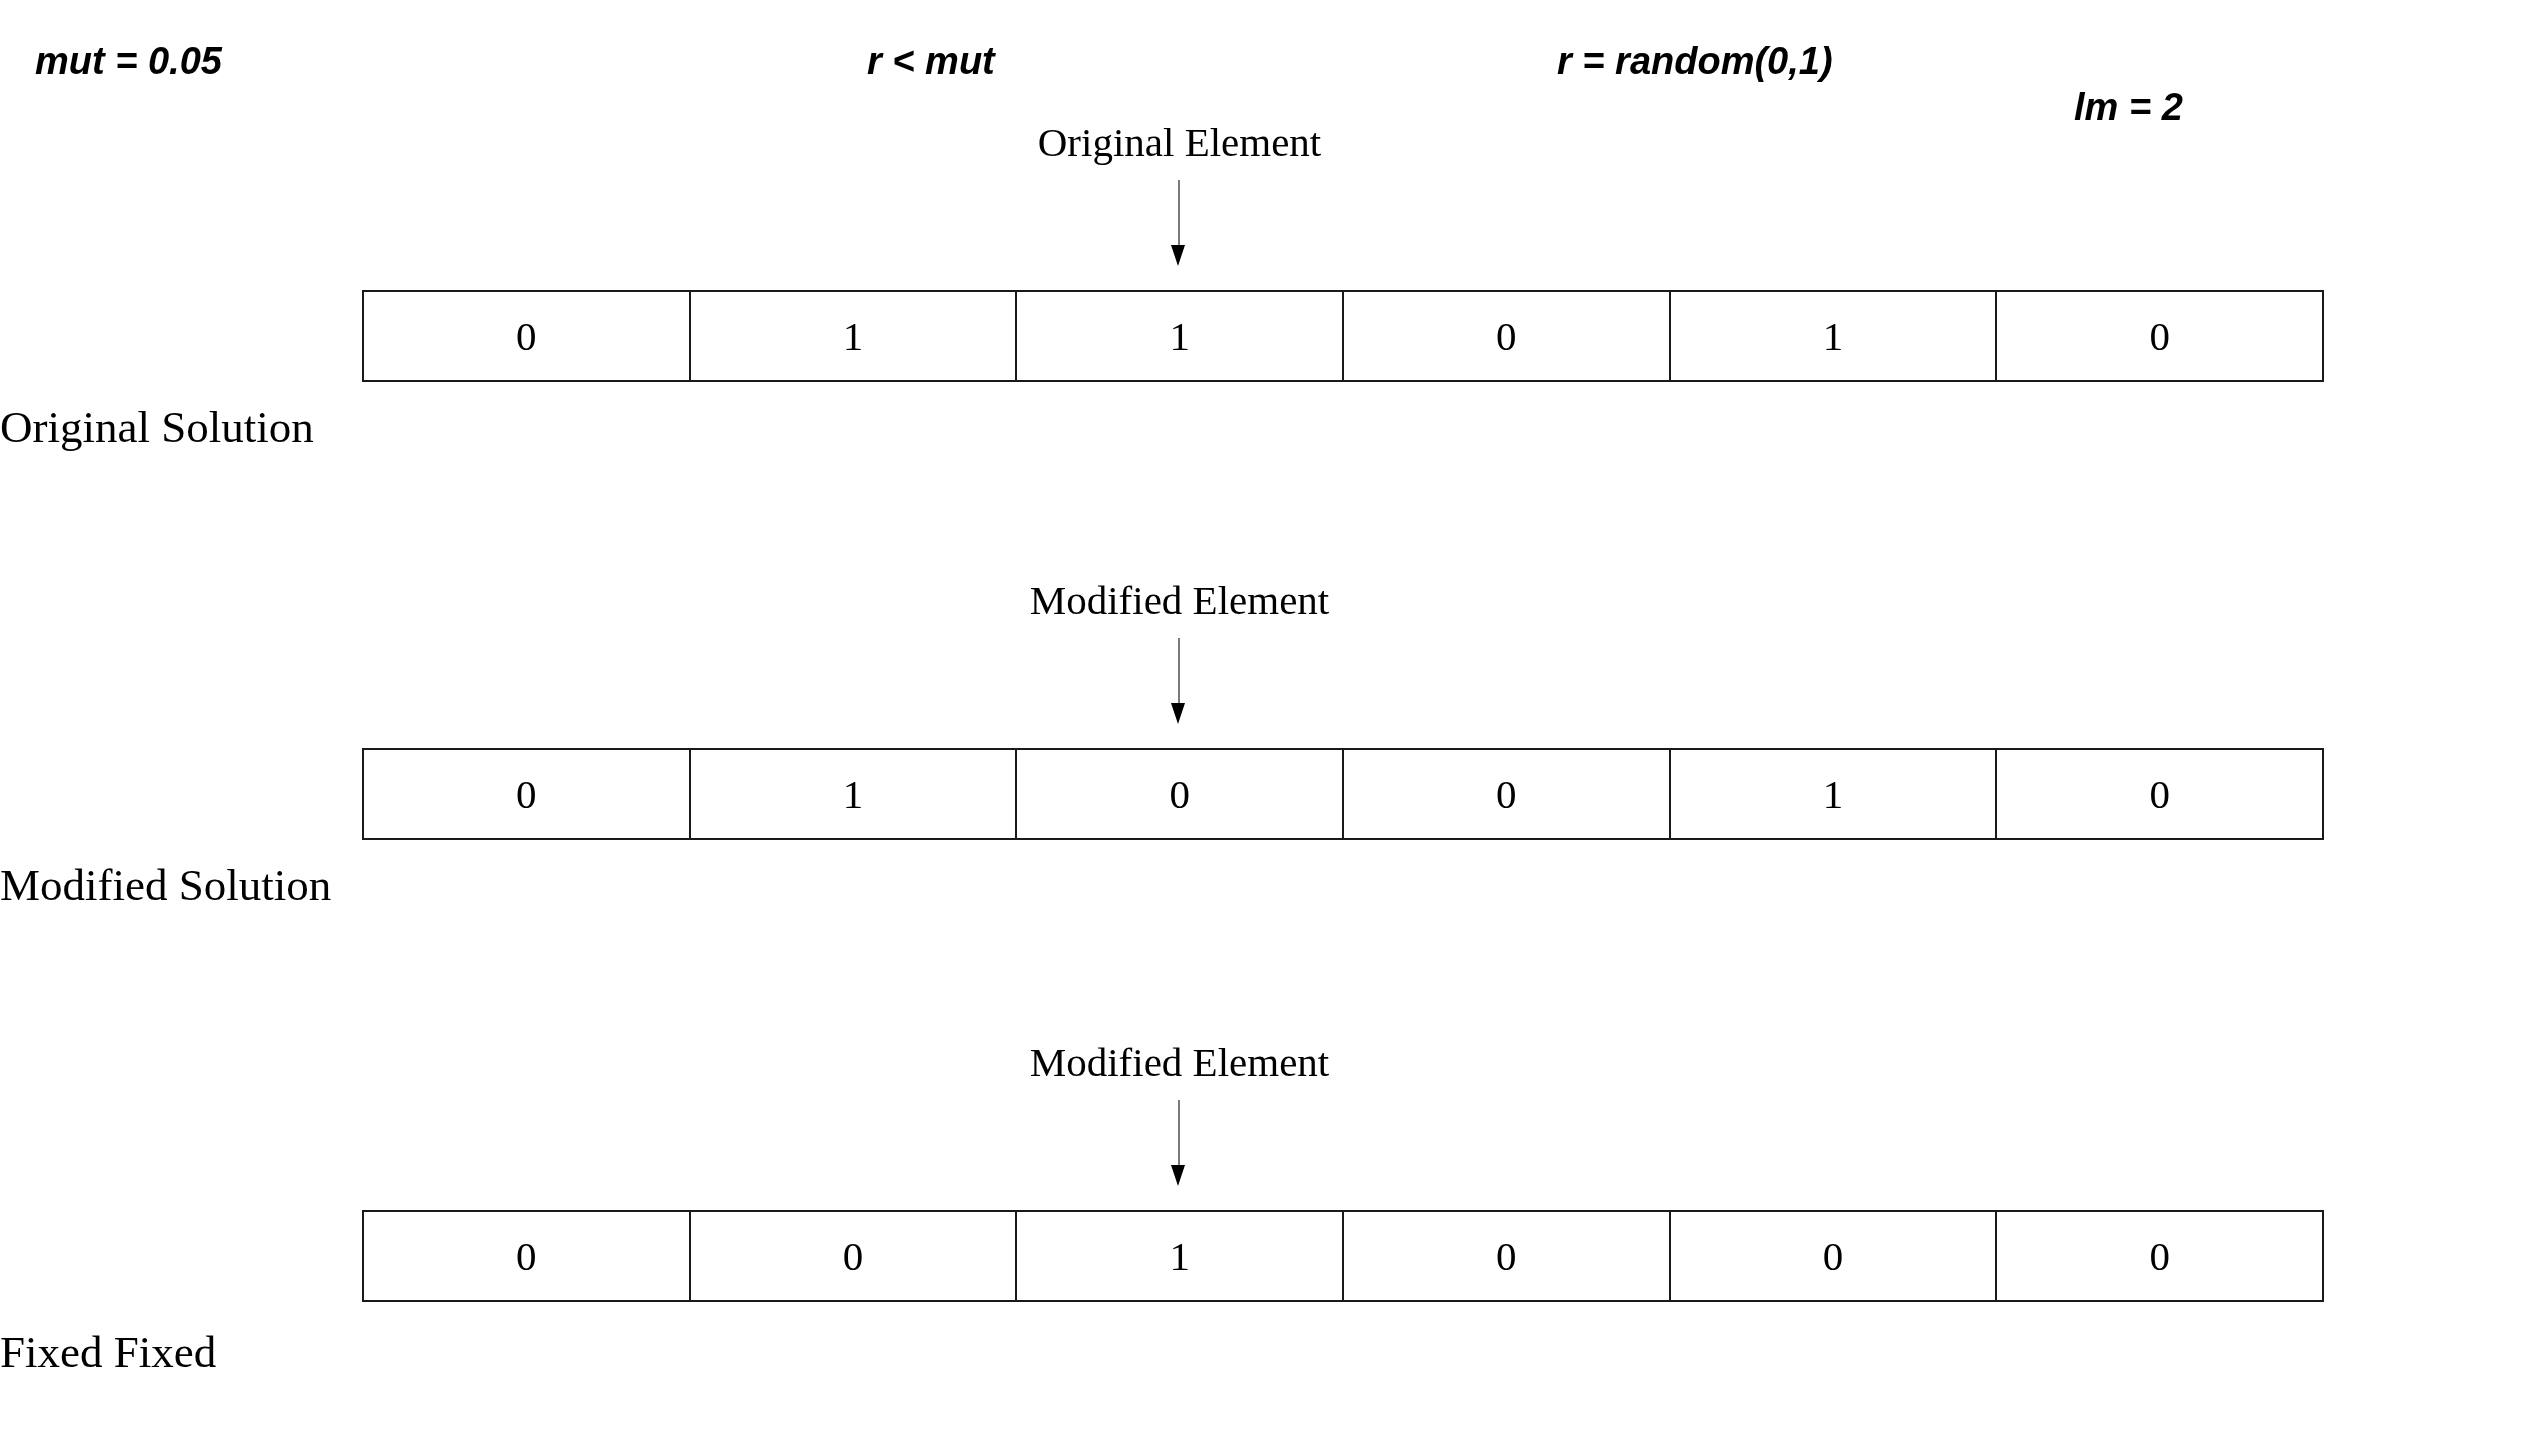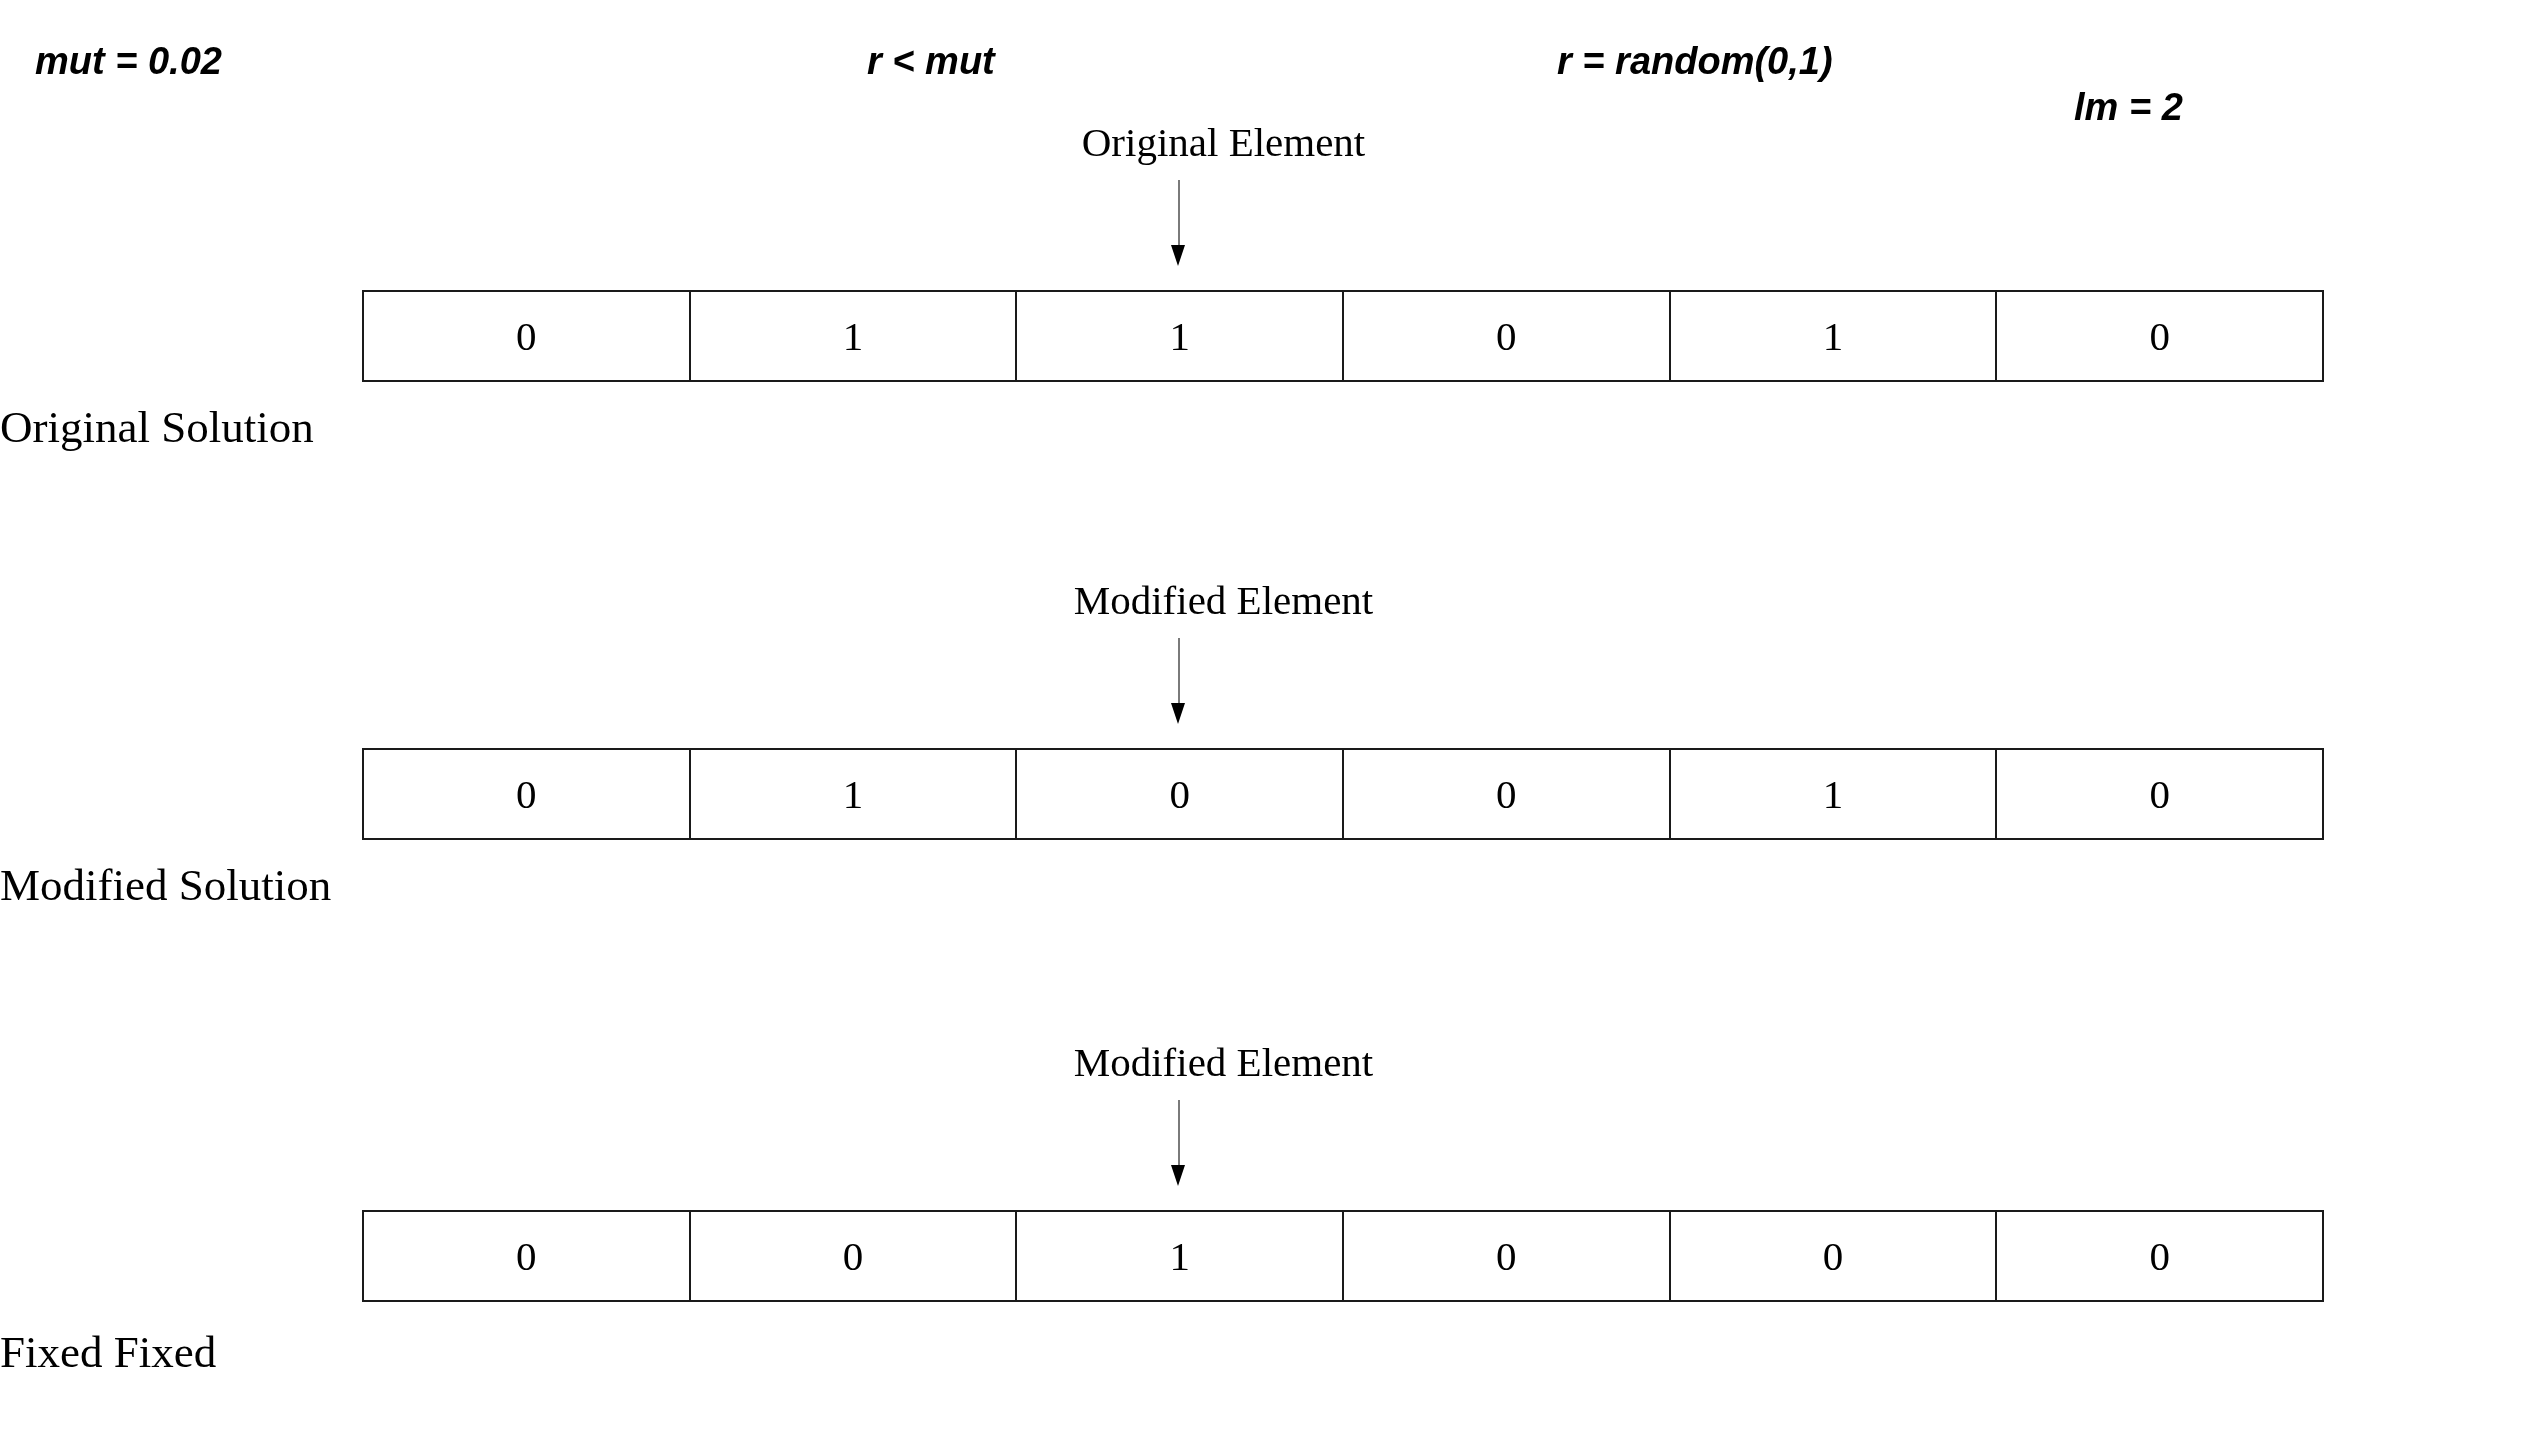--- a/index.html
+++ b/index.html
@@ -51,21 +51,20 @@
 
   .pointer-label {
     position: absolute;
     left: 0;
     top: 0;
     width: 2359px;          
     text-align: center;
     font-size: 41px;
     line-height: 1;
     white-space: nowrap;
-    padding-left: 44px;
   }
 
   .arrow {
     position: absolute;
     left: 1171px;
     top: 58px;
     width: 15.7px;
     height: 87px;
   }
   .arrow .shaft {
@@ -119,21 +118,21 @@
     font-size: 45px;
     line-height: 1;
     white-space: nowrap;
   }
   .block-2 .caption { top: 288px; }
 </style>
 </head>
 <body>
 
 <div class="param-row">
-  <div class="param param-0">mut = 0.02</div>
+  <div class="param param-0">mut = 0.05</div>
   <div class="param param-1">r &lt; mut</div>
   <div class="param param-2">r = random(0,1)</div>
   <div class="param param-3">lm = 2</div>
 </div>
 
 <div class="block block-0">
   <div class="pointer-label">Original Element</div>
   <div class="arrow">
     <div class="shaft"></div>
     <div class="head"></div>

